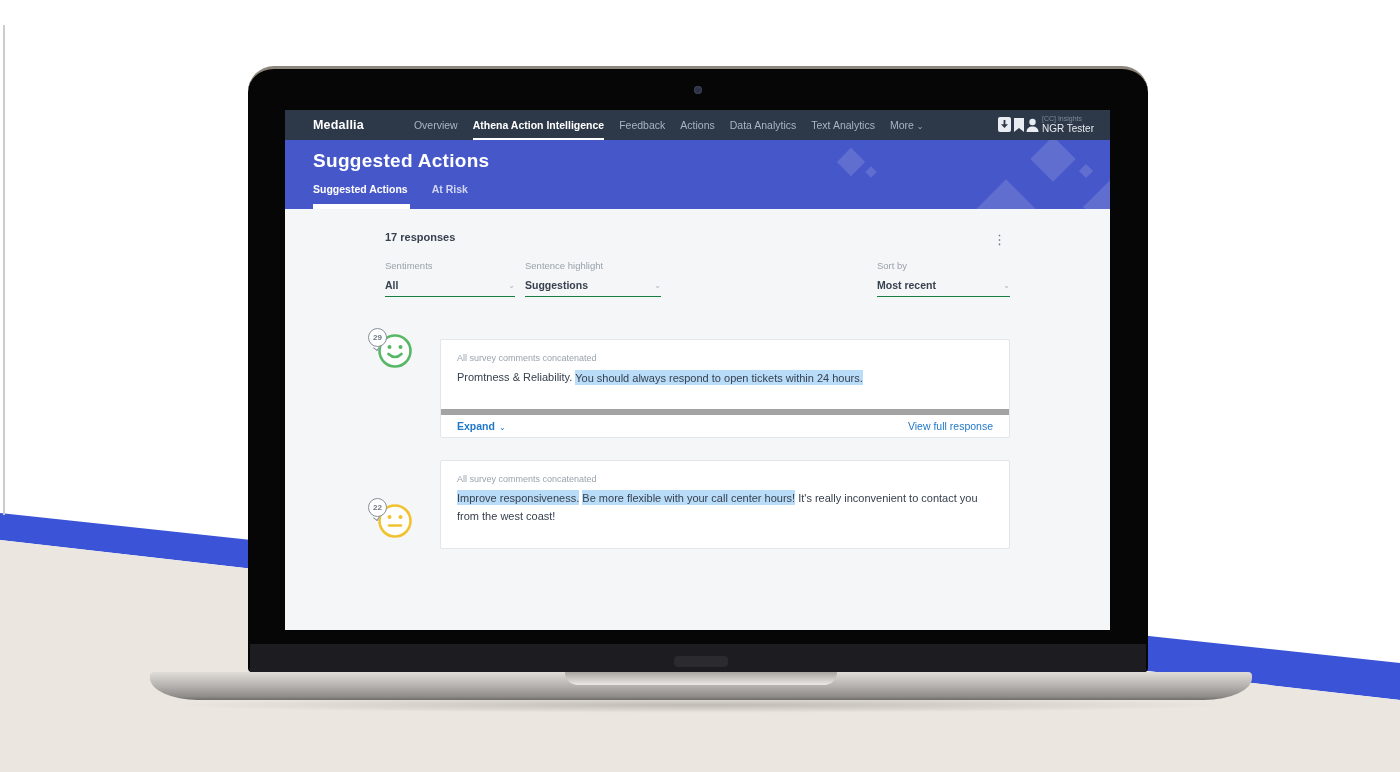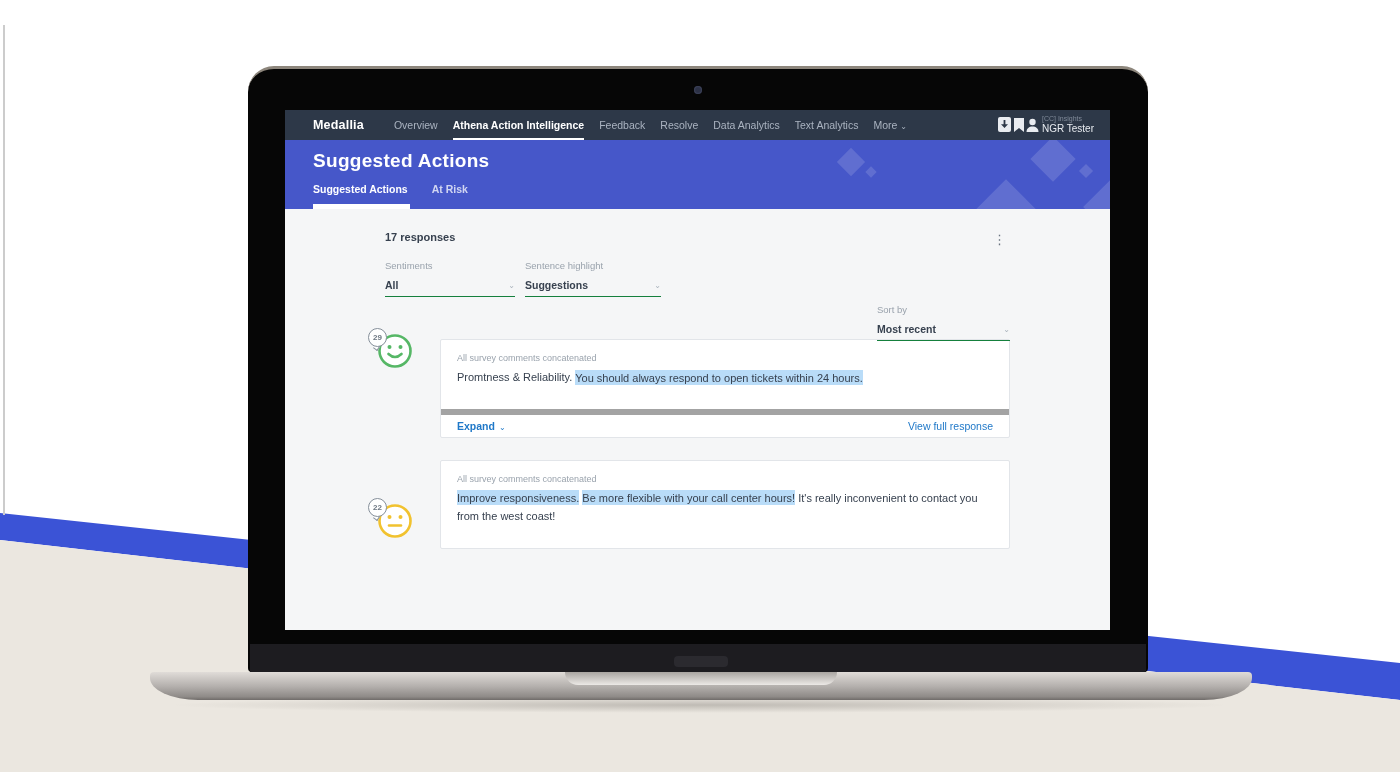--- a/index.html
+++ b/index.html
@@ -29,21 +29,21 @@
   .base-shadow { position:absolute; left:165px; top:697px; width:1070px; height:16px; z-index:1;
                  background:radial-gradient(ellipse at center, rgba(60,55,50,.25), rgba(60,55,50,0) 70%); }
 
   
   .screen { position:absolute; left:285px; top:110px; width:825px; height:520px;
             overflow:hidden; background:#f5f6f7; z-index:6; }
 
   
   .navbar { height:30px; background:#2d3848; display:flex; align-items:center;
             padding:0 16px 0 28px; color:#aab3c0; font-size:10.5px; }
-  .brand { color:#ffffff; font-weight:bold; font-size:12.5px; letter-spacing:.2px; margin-right:30px; }
+  .brand { color:#ffffff; font-weight:bold; font-size:12.5px; letter-spacing:.2px; margin-right:50px; }
   .nav-item { position:relative; height:30px; line-height:30px; margin-right:15px;
               white-space:nowrap; cursor:pointer; }
   .nav-item.active { color:#ffffff; font-weight:bold; }
   .nav-item.active::after { content:""; position:absolute; left:0; right:0; bottom:0;
                             height:2px; background:#ffffff; }
   .nav-chevron { font-size:8px; color:#aab3c0; margin-left:3px; }
   .nav-right { margin-left:auto; display:flex; align-items:center; }
   .nav-icon { width:14px; height:15px; display:flex; align-items:center; justify-content:center; cursor:pointer; }
   .account { line-height:1.2; margin-left:2px; cursor:pointer; }
   .account .org { font-size:7px; color:#808a99; }
@@ -68,21 +68,21 @@
   .content { position:relative; height:421px; }
   .responses-row { display:flex; justify-content:space-between; align-items:flex-start;
                    padding:22px 100px 0 100px; }
   .responses-count { font-size:11px; font-weight:bold; color:#37414f; }
   .kebab { font-size:13px; color:#6a7480; cursor:pointer; line-height:1; padding:2px 4px; }
 
   .filters { position:relative; margin:12px 100px 0 100px; height:46px; }
   .filter { position:absolute; top:0; }
   .filter.f1 { left:0; width:130px; }
   .filter.f2 { left:140px; width:136px; }
-  .filter.f3 { right:0; width:133px;margin-top:44px; }
+  .filter.f3 { right:0; width:133px; }
   .filter-label { font-size:9.5px; color:#99a2ac; }
   .filter-value { display:flex; justify-content:space-between; align-items:center;
                   margin-top:8px; padding-bottom:5px; border-bottom:1px solid #15803d;
                   font-size:10.5px; font-weight:bold; color:#37414f; cursor:pointer; }
   .filter-chevron { font-size:8px; color:#aab3bd; font-weight:normal; }
 
   .cards { margin:33px 100px 0 155px; }
   .card { background:#ffffff; border:1px solid #e2e5e9; border-radius:2px; margin-bottom:22px; }
   .card-header { display:flex; justify-content:space-between; align-items:center;
                  height:43px; padding:0 16px; border-bottom:1px solid #eceef1; }
@@ -129,21 +129,21 @@
   <div class="base"></div>
   <div class="base-notch"></div>
 
   <div class="screen">
 
     <div class="navbar">
       <span class="brand">Medallia</span>
       <span class="nav-item">Overview</span>
       <span class="nav-item active">Athena Action Intelligence</span>
       <span class="nav-item">Feedback</span>
-      <span class="nav-item">Resolve</span>
+      <span class="nav-item">Actions</span>
       <span class="nav-item">Data Analytics</span>
       <span class="nav-item">Text Analytics</span>
       <span class="nav-item"><span>More</span><span class="nav-chevron">⌄</span></span>
       <span class="nav-right">
         <span class="nav-icon">
           <svg width="13" height="15" viewBox="0 0 13 15">
               <path fill="#e9ecf1" d="M2 0h9a2 2 0 0 1 2 2v11a2 2 0 0 1-2 2H2a2 2 0 0 1-2-2V2a2 2 0 0 1 2-2z"></path>
               <path fill="#2d3848" d="M5.6 3h1.8v4.2H10L6.5 11 3 7.2h2.6z"></path>
             </svg>
         </span>

